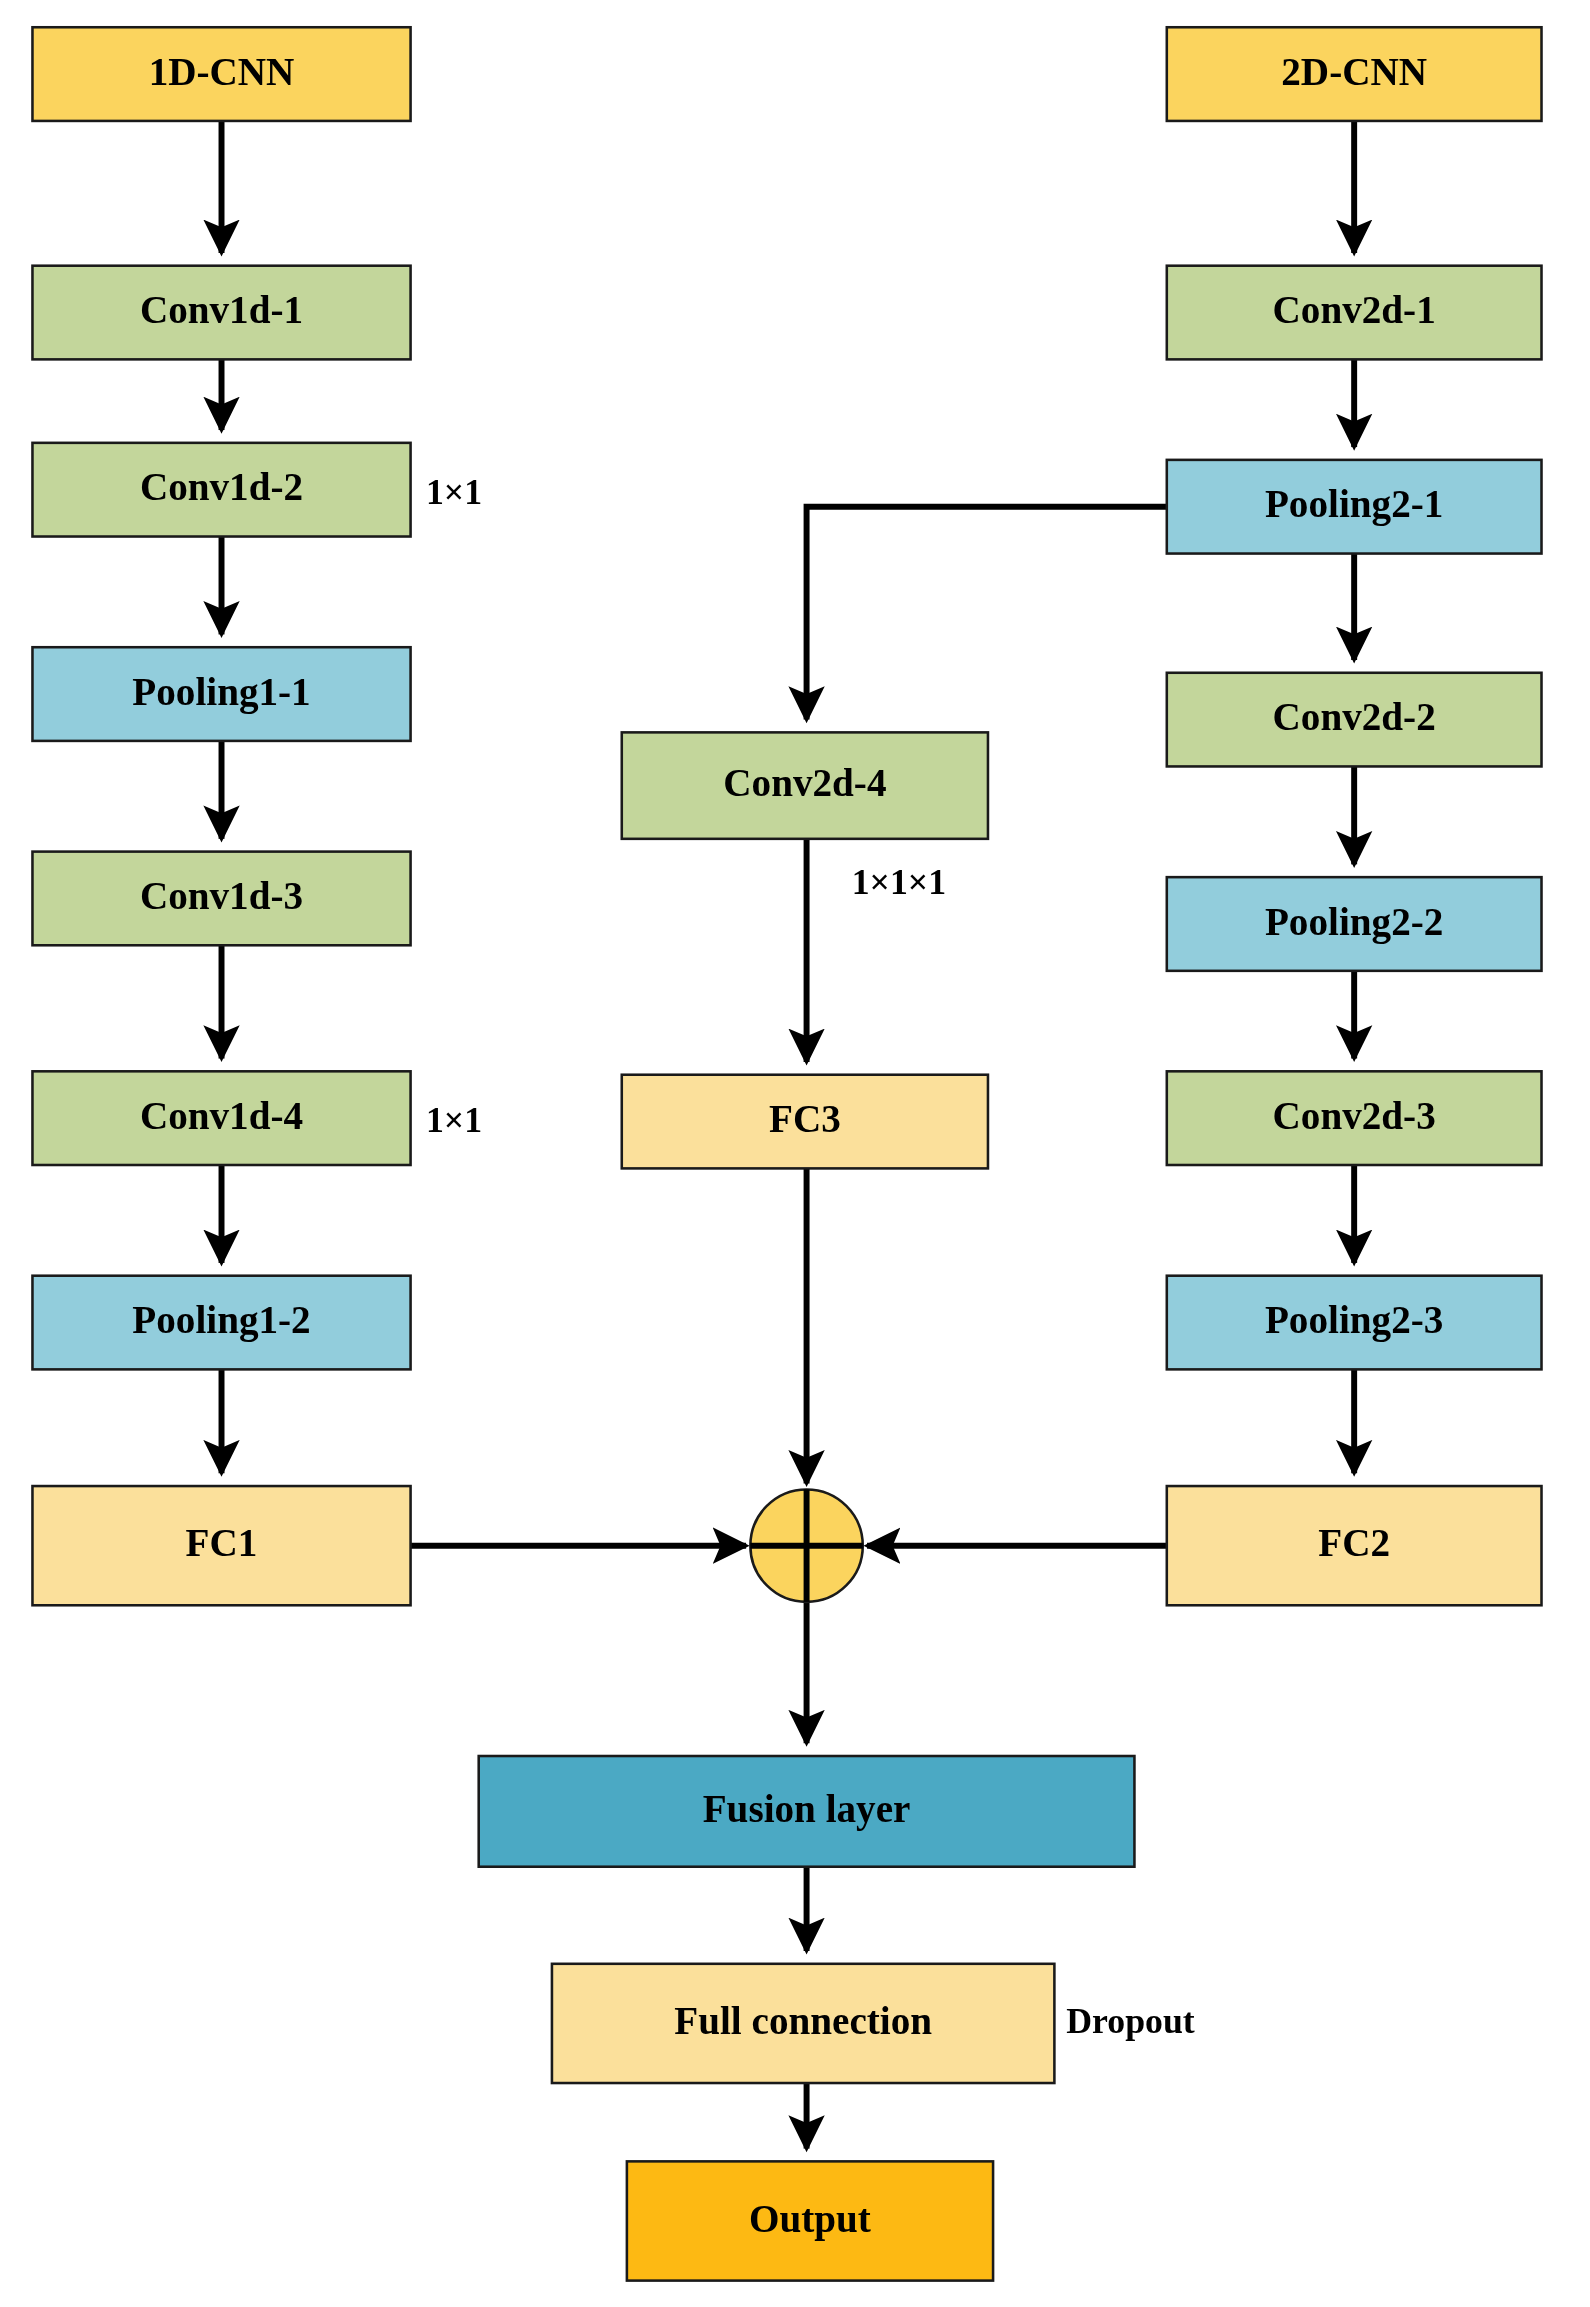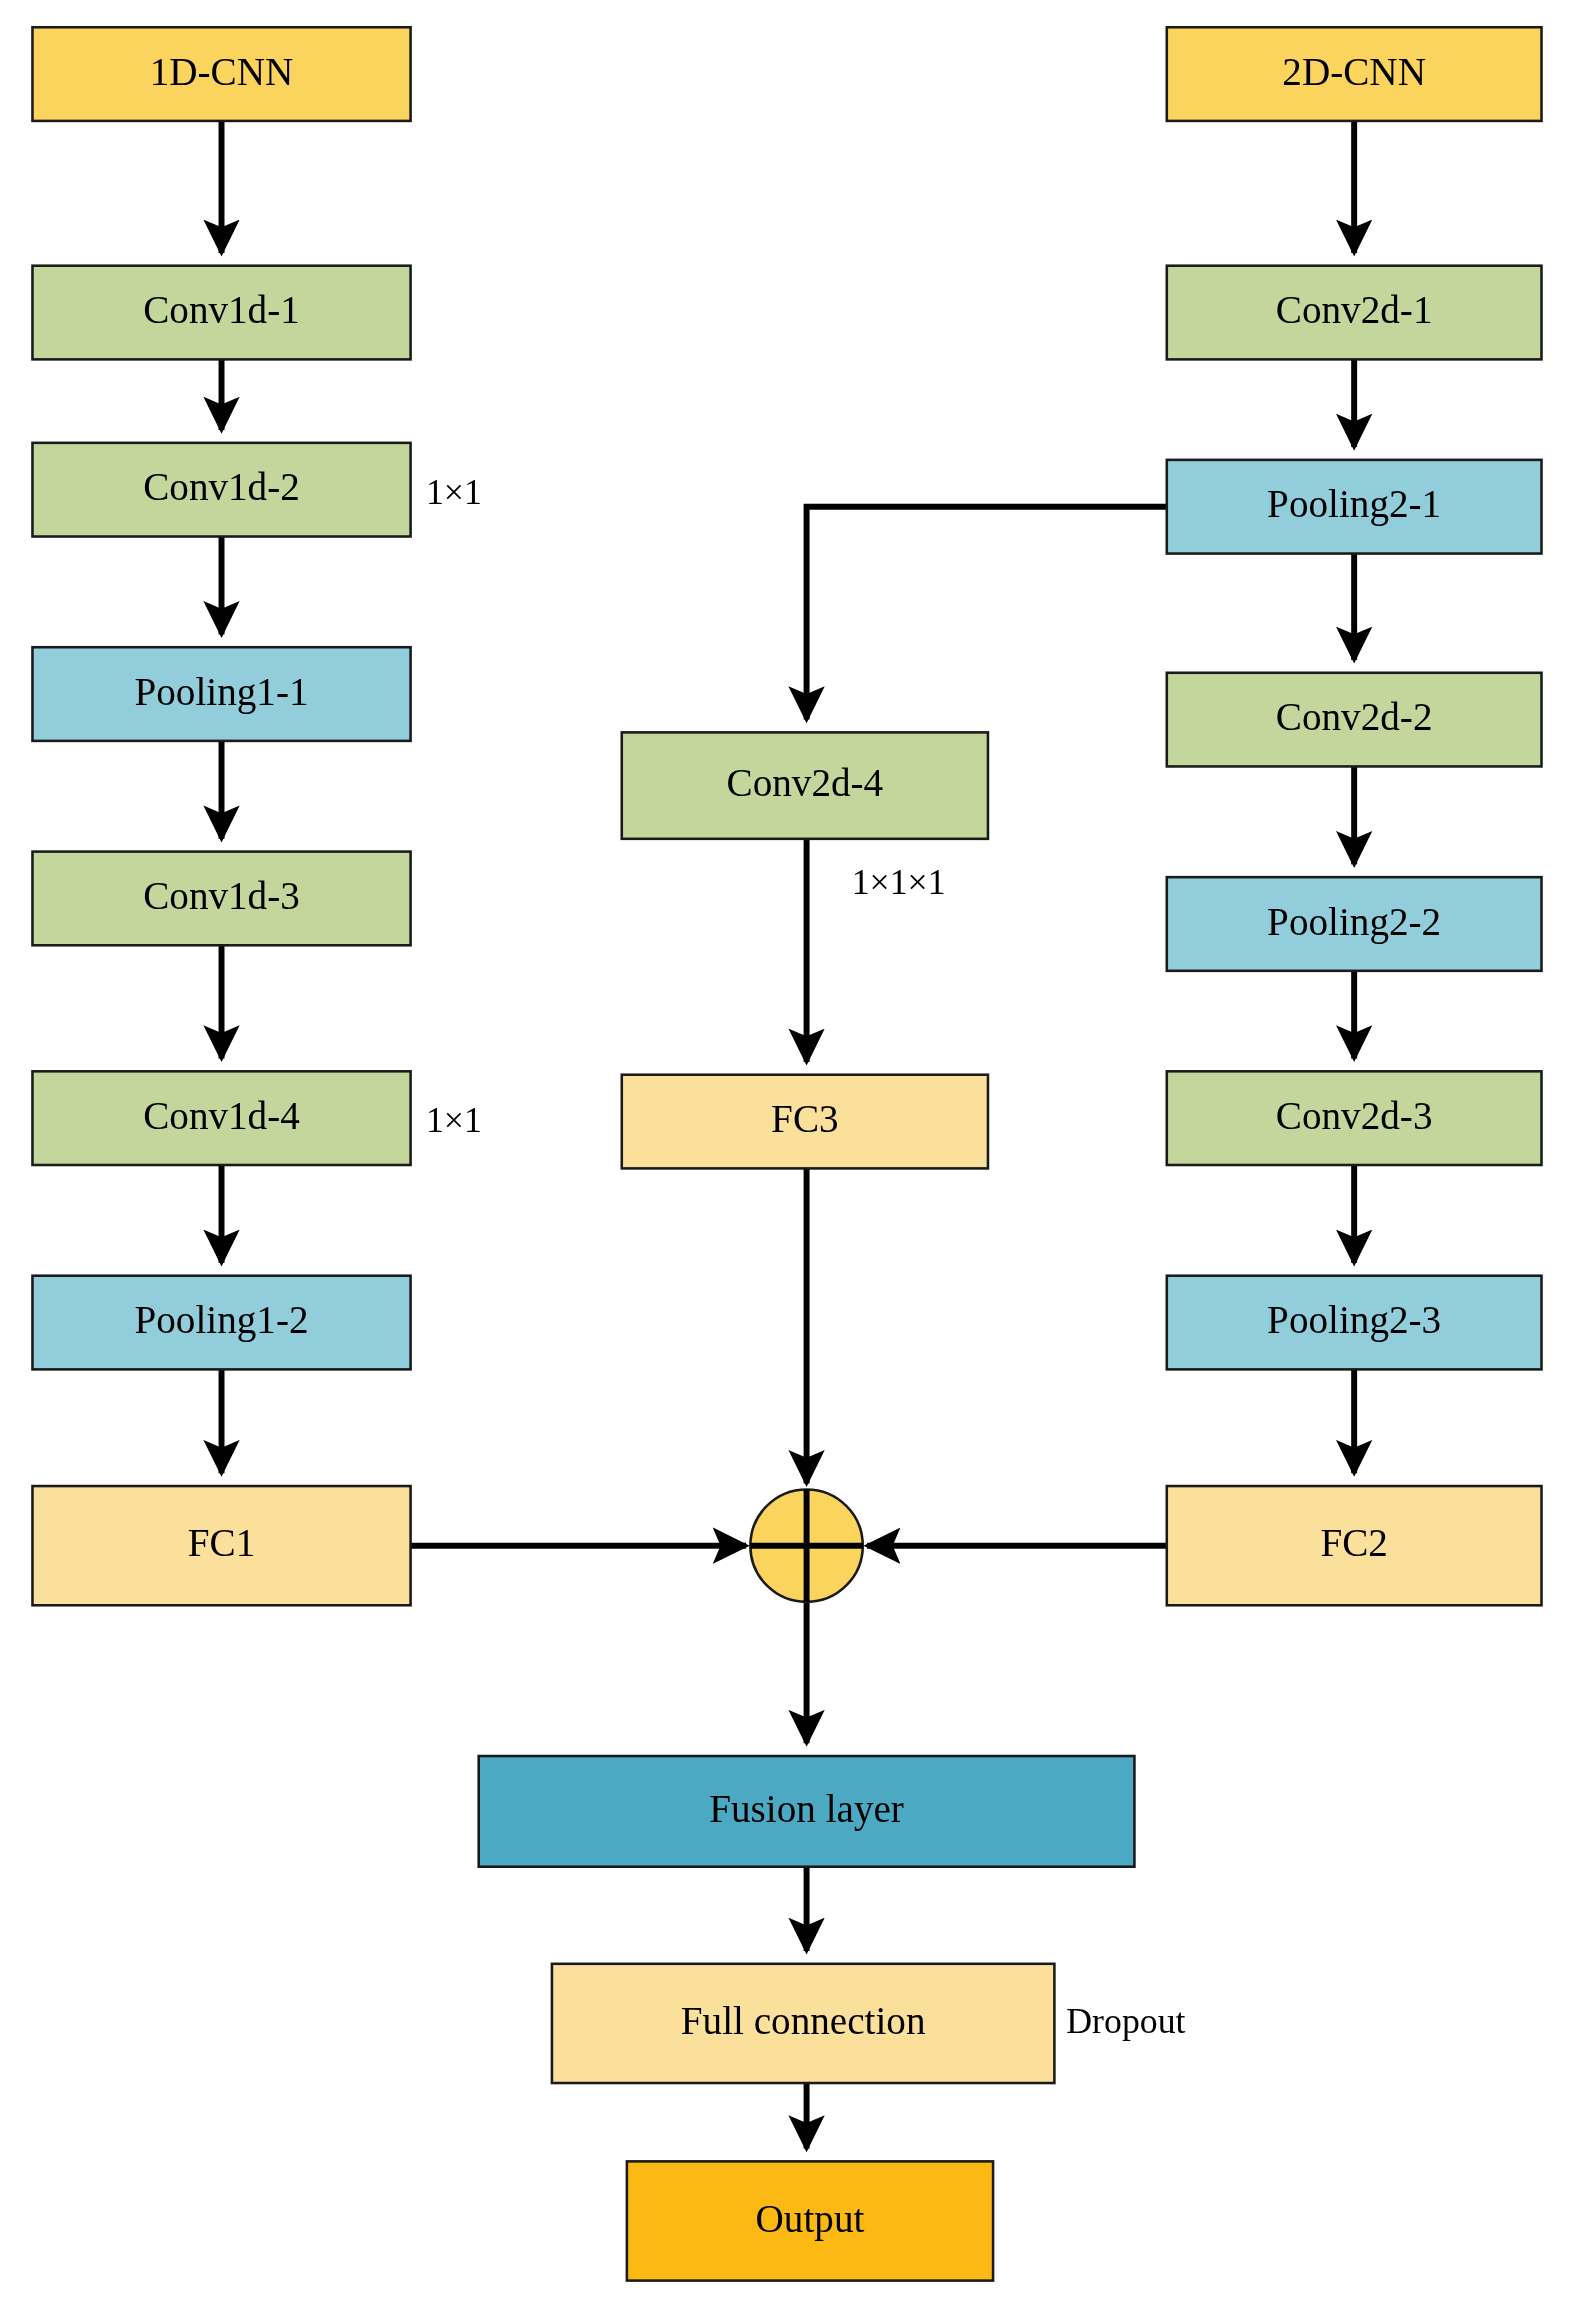--- a/index.html
+++ b/index.html
@@ -7,20 +7,21 @@
     padding: 0;
     background: #ffffff;
   }
   #diagram-root {
     position: relative;
     width: 1591px;
     height: 2307px;
     background: #ffffff;
     font-family: "Liberation Serif", "DejaVu Serif", serif;
     overflow: hidden;
+    font-weight: bold;
   }
   svg.flow {
     position: absolute;
     inset: 0;
     width: 1591px;
     height: 2307px;
     display: block;
   }
   .node-rect {
     stroke: #1a1a1a;

